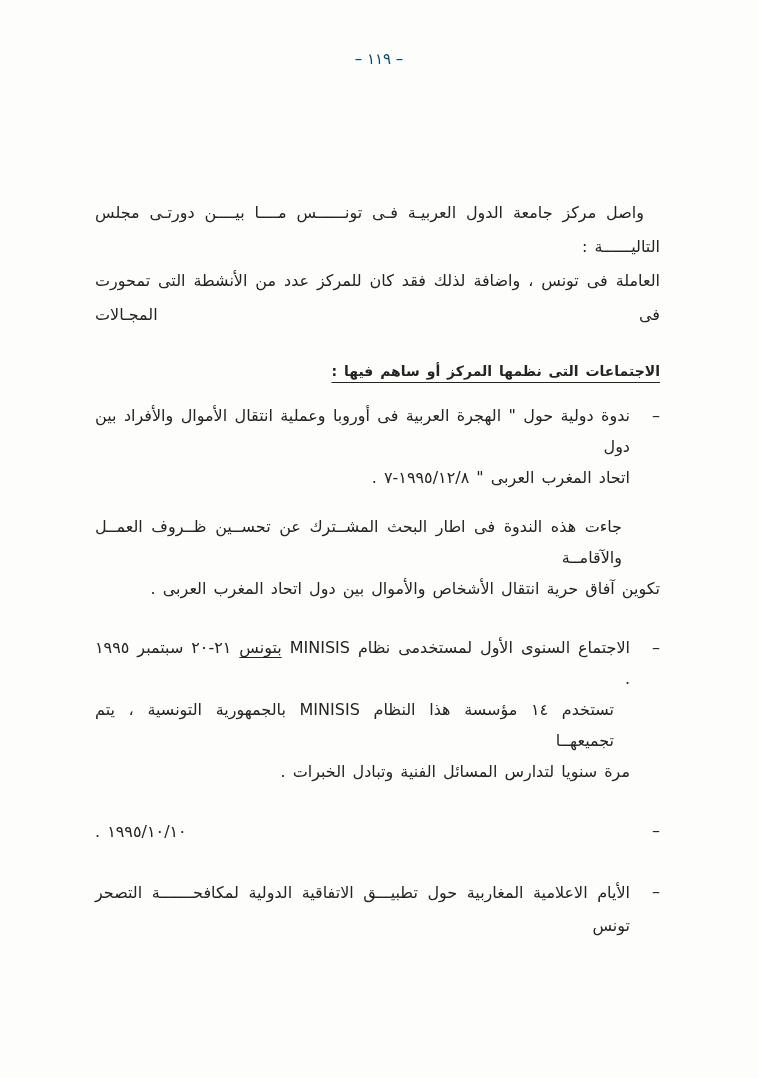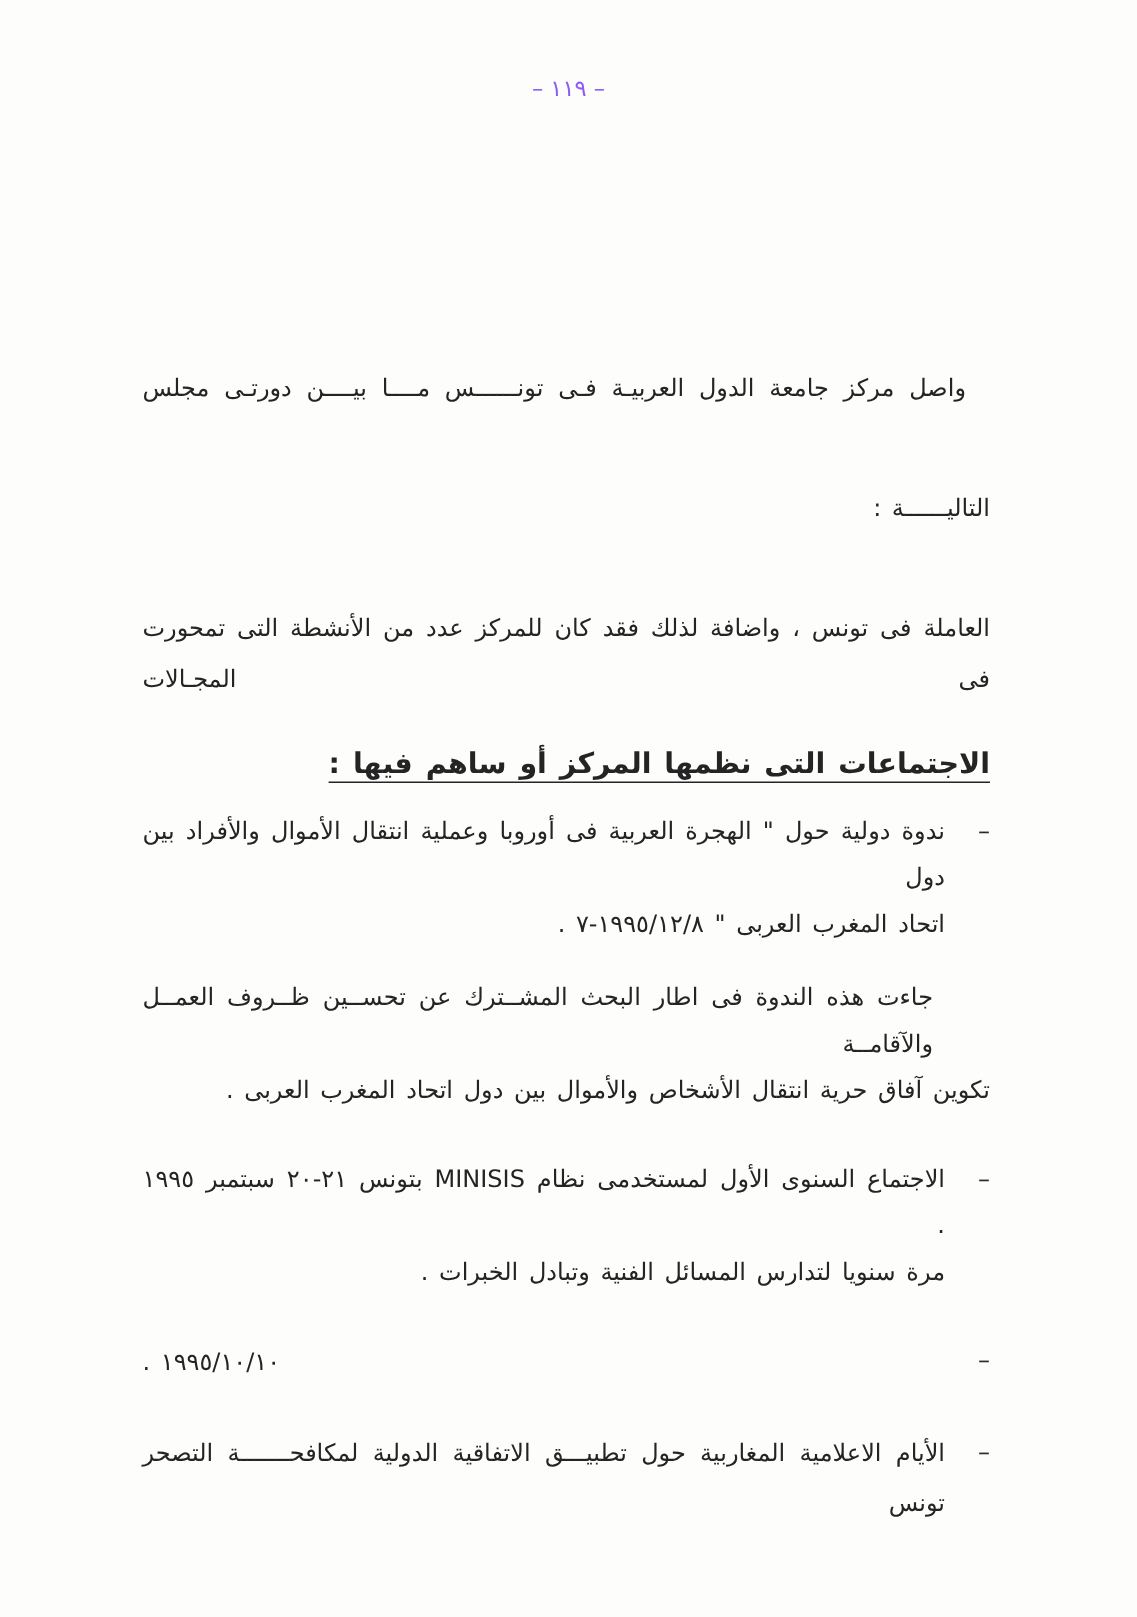--- a/index.html
+++ b/index.html
@@ -7,39 +7,39 @@
     width:758px;height:1078px;
     background:#fdfdfc;
     font-family:"DejaVu Sans",sans-serif;
     color:#222;
     position:relative;
     overflow:hidden;
   }
   .page{position:absolute;inset:0;background:#fdfdfc;}
   .page-number{
     position:absolute;top:50px;left:0;width:100%;
-    text-align:center;font-size:15px;color:#8b5cf6;
+    text-align:center;font-size:15px;color:#0c4a6e;
     letter-spacing:2px;
   }
   .content{
     position:absolute;top:196px;right:98px;left:95px;
     direction:rtl;
     font-size:16px;color:#242424;
     word-spacing:2px;
   }
   .ln{line-height:31px;}
-  .p1 .ln{line-height:34px;margin-top:46px;}
+  .p1 .ln{line-height:34px;}
   .j{text-align:justify;text-align-last:justify;}
   .end{text-align:right;}
   .indent-sm{padding-right:16px;}
   .indent-md{padding-right:38px;}
   .date-line{text-align:left;padding-right:86px;}
   .heading{
     margin-top:26px;
-    font-weight:bold;font-size:19px;line-height:26px;
+    font-weight:bold;font-size:14px;line-height:26px;
     text-align:right;
     text-decoration:underline;
     text-underline-offset:6px;
     text-decoration-thickness:1.4px;
   }
   .para{margin:0;}
   .p2{margin-top:18px;}
   .bullet{
     display:flex;flex-direction:row;
   }
@@ -50,20 +50,21 @@
     color:#2a2a2a;
   }
   .bullet .btext{flex:1 1 auto;}
   .b1{margin-top:16px;}
   .b2{margin-top:28px;}
   .b3{margin-top:28px;}
   .b3 .ln{line-height:33px;}
   .b4{margin-top:28px;}
   .b4 .ln{line-height:33px;}
   .u{
+    text-decoration:underline;
     text-underline-offset:4px;
     text-decoration-thickness:1.2px;
   }
 </style>
 </head>
 <body>
 
 <div class="page">
 
   <div class="page-number">– ١١٩ –</div>
@@ -88,20 +89,21 @@
 
     <div class="para p2">
       <div class="ln j indent-md">جاءت هذه الندوة فى اطار البحث المشــترك عن تحســين ظــروف العمــل والآقامــة</div>
       <div class="ln end">تكوين آفاق حرية انتقال الأشخاص والأموال بين دول اتحاد المغرب العربى .</div>
     </div>
 
     <div class="bullet b2">
       <div class="marker">–</div>
       <div class="btext">
         <div class="ln j"><span>الاجتماع السنوى الأول لمستخدمى نظام MINISIS </span><span class="u">بتونس</span><span> </span><span dir="ltr">٢١-٢٠</span><span> سبتمبر ١٩٩٥ .</span></div>
+        <div class="ln j indent-sm">تستخدم ١٤ مؤسسة هذا النظام MINISIS  بالجمهورية التونسية ، يتم تجميعهــا</div>
         <div class="ln end">مرة سنويا لتدارس المسائل الفنية وتبادل الخبرات .</div>
       </div>
     </div>
 
     <div class="bullet b3">
       <div class="marker">–</div>
       <div class="btext">
         <div class="ln date-line"><span dir="ltr">١٩٩٥/١٠/١٠</span><span> .</span></div>
       </div>
     </div>

